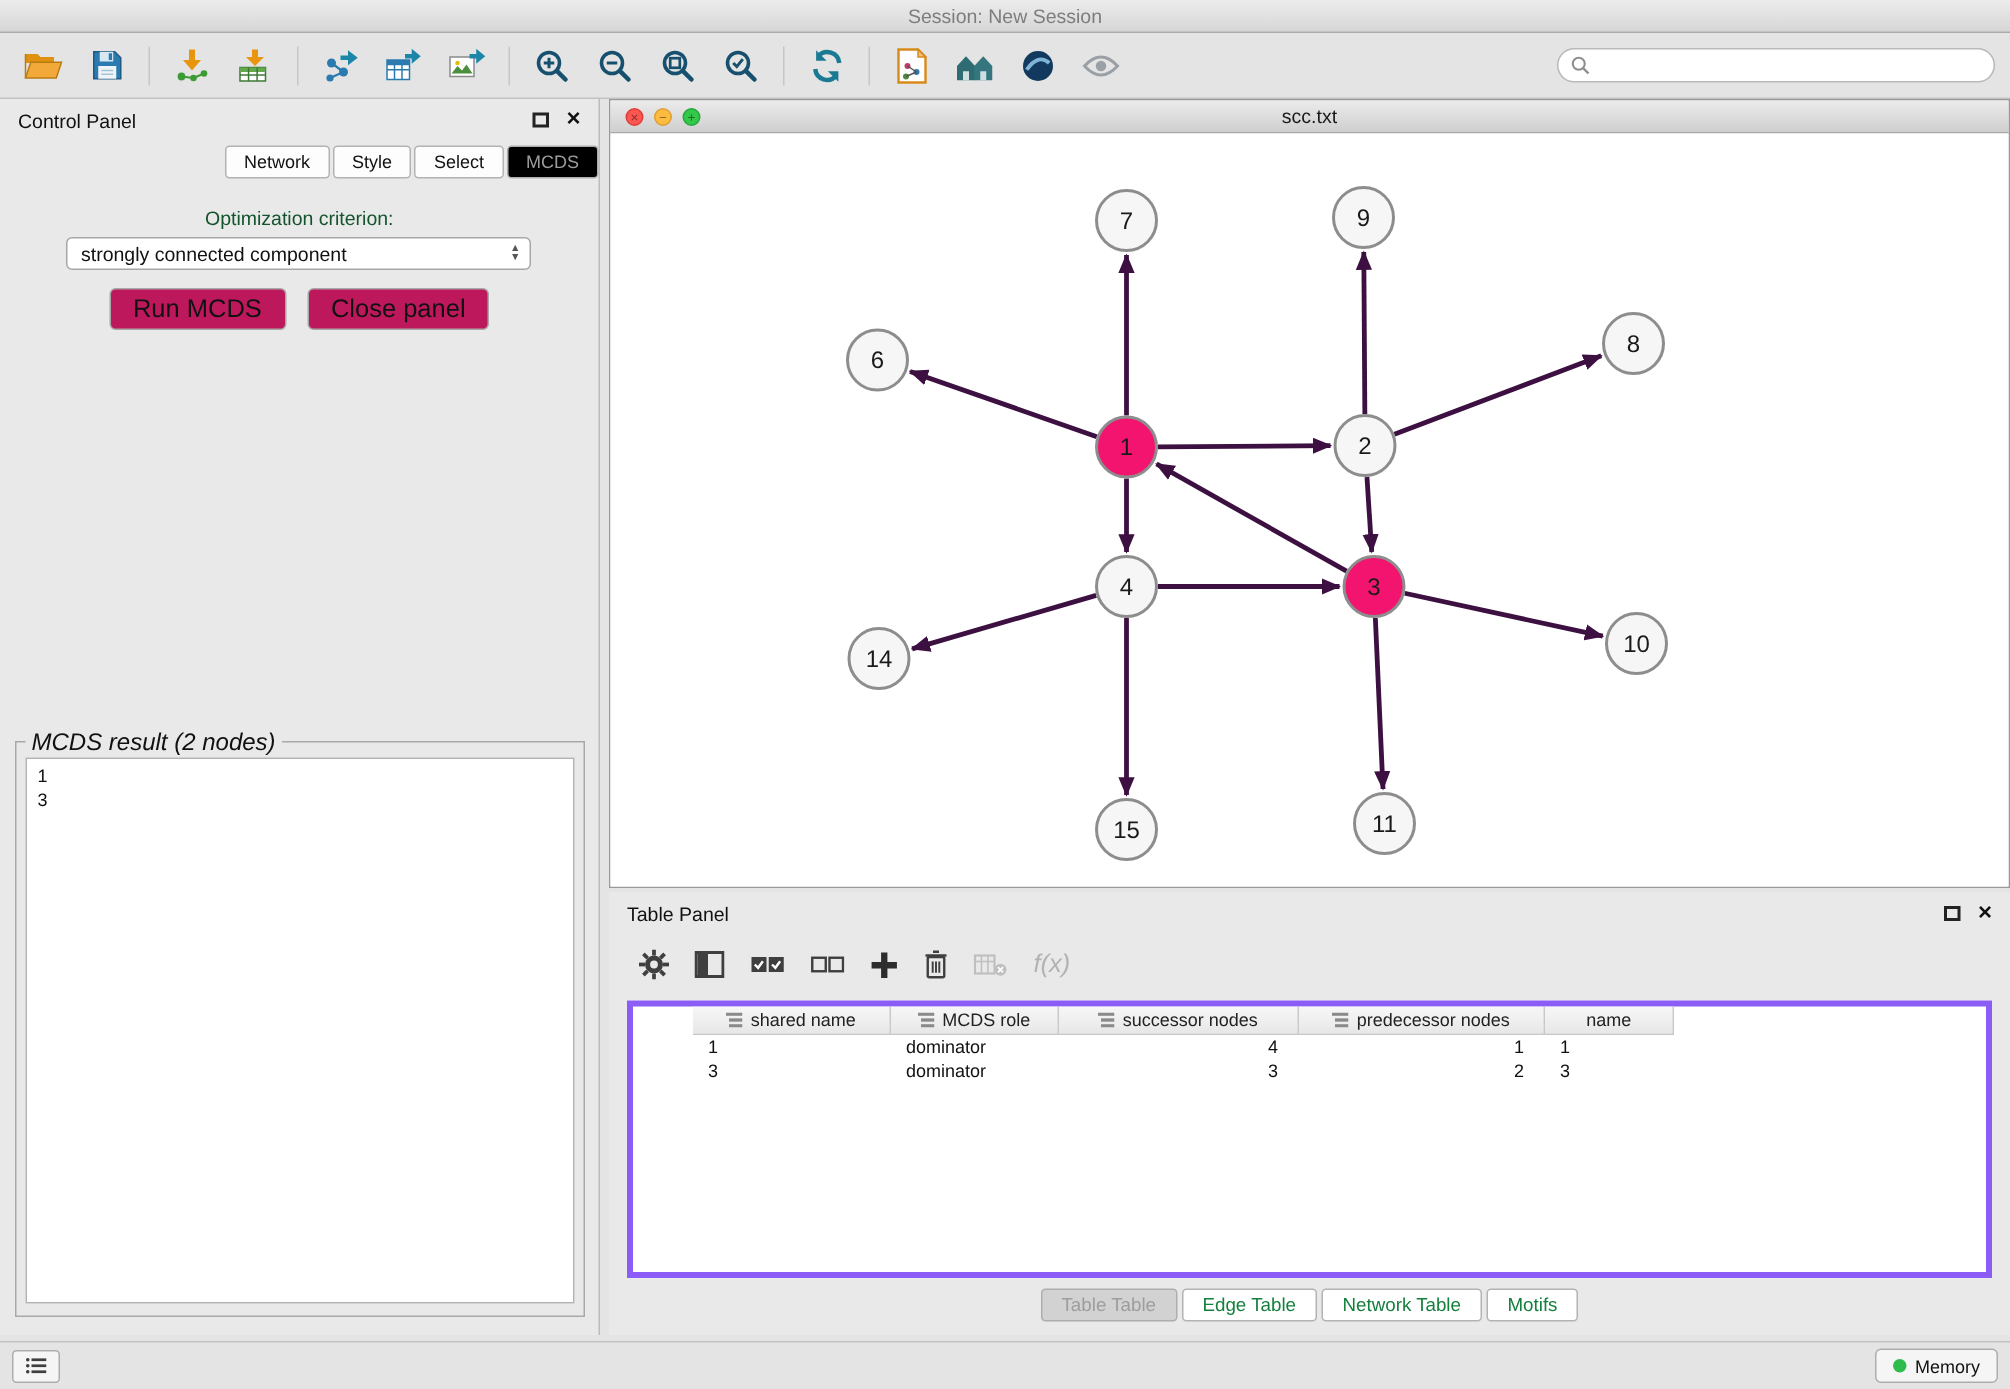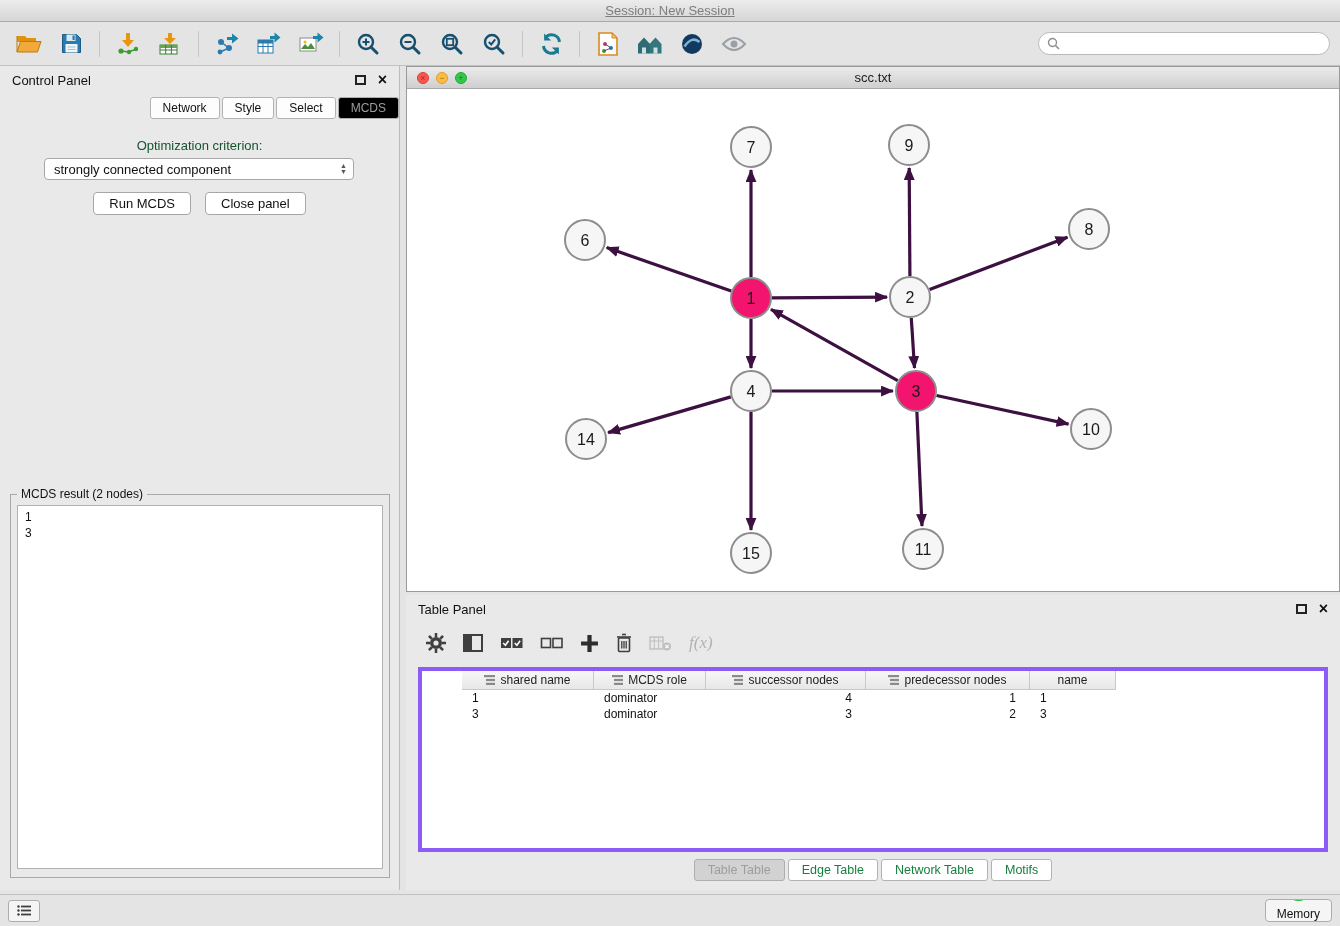--- a/index.html
+++ b/index.html
@@ -3,21 +3,21 @@
 <meta charset="utf-8">
 <style>
   * { margin:0; padding:0; box-sizing:border-box; }
   html,body { background:#666; }
   body { font-family:"Liberation Sans", sans-serif; }
   #root { position:relative; width:1340px; height:926px; background:#e4e4e4; overflow:hidden; }
 
   
   .titlebar { position:absolute; left:0; top:0; width:1340px; height:22px;
     background:linear-gradient(#ececec,#d6d6d6); border-bottom:1px solid #aaa;
-    text-align:center; line-height:21px; font-size:13px; color:#7d7d7d;text-decoration:underline; }
+    text-align:center; line-height:21px; font-size:13px; color:#7d7d7d; }
 
   
   .main-toolbar { position:absolute; left:0; top:22px; width:1340px; height:44px;
     background:#e4e4e4; border-bottom:1px solid #c2c2c2; display:flex; align-items:center; padding-left:8px; }
   .tb-btn { width:36px; height:32px; display:flex; align-items:center; justify-content:center; margin:0 3px; border-radius:4px; cursor:default; }
   .tb-sep { width:1px; height:26px; background:#c6c6c6; margin:0 7px; }
   .search-box { margin-left:auto; margin-right:10px; width:292px; height:23px; border:1px solid #b9b9b9;
     border-radius:12px; background:#fff; display:flex; align-items:center; padding:0 8px; }
   .search-box input { border:none; outline:none; flex:1; font-size:12px; background:transparent; margin-left:5px; }
 
@@ -34,24 +34,24 @@
   .cp-tab { border:1px solid #b3b3b3; background:#fdfdfd; border-radius:3px; font-size:12px;
     padding:3px 12px; color:#111; cursor:default; }
   .cp-tab.active { background:#000000; color:#9d9d9d; border-color:#aeaeae; }
   .opt-label { position:absolute; top:72px; width:100%; text-align:center; font-size:13px; color:#14532d; }
   .criterion-select { position:absolute; top:92px; left:44px; width:310px; height:22px;
     border:1px solid #a7a7a7; border-radius:4px; background:#fff; display:flex; align-items:center;
     padding:0 6px 0 9px; font-size:13px; color:#111; }
   .criterion-select .stepper { margin-left:auto; display:flex; flex-direction:column; color:#555; }
   .criterion-select .stepper span { font-size:7px; line-height:6px; }
   .cp-buttons { position:absolute; top:126px; width:100%; display:flex; justify-content:center; gap:14px; }
-  .cp-btn { border:1px solid #a7a7a7; background:#ffffff; border-radius:4px; font-size:13px;
+  .cp-btn { border:1px solid #a7a7a7; background:#be185d; border-radius:4px; font-size:17px;
     padding:3px 15px; color:#111; cursor:default; }
   .result-box { position:absolute; left:10px; top:428px; width:380px; height:384px; border:1px solid #a9a9a9; }
-  .result-legend { position:absolute; top:-8px; left:6px; background:#e9e9e9; padding:0 4px; font-size:12px; color:#111; }
+  .result-legend { position:absolute; top:-8px; left:6px; background:#e9e9e9; padding:0 4px; font-size:16px; color:#111;font-style:italic; }
   .result-list { position:absolute; left:6px; top:10px; right:6px; bottom:8px; background:#fff;
     border:1px solid #b2b2b2; padding:3px 7px; font-size:12px; line-height:16px; color:#111; overflow:auto; }
 
   
   .network-window { position:absolute; left:406px; top:66px; width:934px; height:526px;
     border:1px solid #999; background:#fff; }
   .net-titlebar { height:22px; background:linear-gradient(#ebebeb,#cfcfcf); border-bottom:1px solid #a8a8a8;
     position:relative; text-align:center; font-size:13px; line-height:21px; color:#1a1a1a; }
   .traffic { position:absolute; left:10px; top:5px; display:flex; gap:7px; }
   .light { width:12px; height:12px; border-radius:50%; font-size:9px; line-height:11px; text-align:center;
@@ -60,21 +60,21 @@
   .light.yellow { background:#fdbc40; border:1px solid #de9f34; }
   .light.green { background:#34c84a; border:1px solid #24a83a; }
   .net-canvas { position:relative; width:932px; height:502px; background:#fff; }
   #graph-svg { position:absolute; left:0; top:0; }
 
   
   .table-panel { position:absolute; left:406px; top:595px; width:934px; height:295px; background:#e9e9e9; }
   .tbl-toolbar { position:absolute; top:28px; left:0; height:40px; display:flex; align-items:center;
     gap:17px; padding-left:20px; }
   .tbl-tool { display:flex; align-items:center; justify-content:center; cursor:default; }
-  .fx-label { font-family:Liberation Serif, serif; font-style:italic; color:#b3b3b3; font-size:17px; }
+  .fx-label { font-family:Liberation Sans, sans-serif; font-style:italic; color:#b3b3b3; font-size:17px; }
   .tbl-area { position:absolute; left:12px; right:12px; top:72px; bottom:38px; background:#ffffff;
     border:4px solid #8b5cf6; overflow:hidden;padding-left:40px; }
   .tbl-header { display:flex; }
   .tbl-hcell { background:linear-gradient(#f7f7f7,#e7e7e7); border-right:1px solid #c8c8c8;
     border-bottom:1px solid #c8c8c8; font-size:12px; color:#222; display:flex; align-items:center;
     justify-content:center; gap:5px; height:19px; cursor:default; }
   .tbl-row { display:flex; font-size:12px; height:16px; line-height:16px; color:#111; }
   .tbl-cell { padding:0 10px; overflow:hidden; white-space:nowrap; }
   .c0 { width:132px; } .c1 { width:112px; } .c2 { width:160px; } .c3 { width:164px; } .c4 { width:86px; }
   .num { text-align:right; padding-right:14px; }
@@ -82,21 +82,21 @@
   .tbl-tab { border:1px solid #b3b3b3; background:#fff; border-radius:3px; font-size:12.5px;
     padding:3px 13px; color:#15803d; cursor:default; }
   .tbl-tab.active { background:#d2d2d2; color:#9d9d9d; border-color:#aeaeae; }
 
   
   .statusbar { position:absolute; left:0; bottom:0; width:1340px; height:32px; background:#e4e4e4;
     border-top:1px solid #c2c2c2; display:flex; align-items:center; padding:0 8px; }
   .status-left-btn { width:32px; height:22px; border:1px solid #adadad; border-radius:3px;
     background:#f5f5f5; display:flex; align-items:center; justify-content:center; }
   .memory-btn { margin-left:auto; display:flex; align-items:center; gap:6px; border:1px solid #adadad;
-    border-radius:4px; background:#f5f5f5; height:23px; padding:0 11px; font-size:12px; color:#111;flex-direction:column; }
+    border-radius:4px; background:#f5f5f5; height:23px; padding:0 11px; font-size:12px; color:#111; }
   .mem-dot { width:9px; height:9px; border-radius:50%; background:#2ebd4d; }
 </style>
 </head>
 <body>
 
 <div id="root">
 
   <div class="titlebar">
     <span>Session: New Session</span>
   </div>

